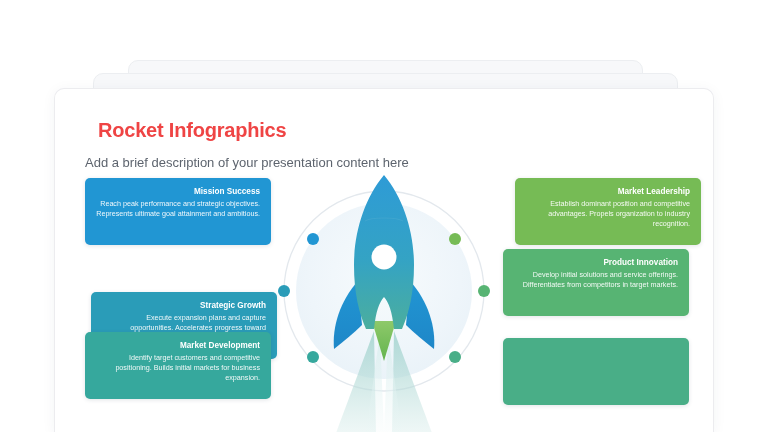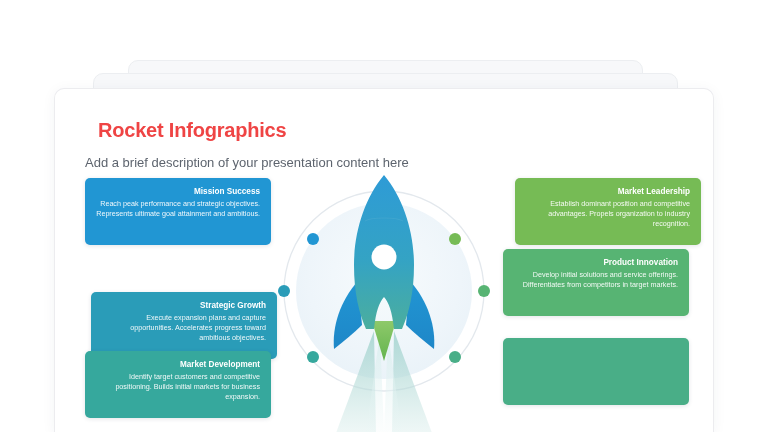--- a/index.html
+++ b/index.html
@@ -91,21 +91,21 @@
   }
   .card-desc {
     font-size: 7.2px;
     color: rgba(255, 255, 255, 0.93);
     margin: 0;
     line-height: 1.42;
   }
 
   .card-l1 { left: 30px; top: 89px; }
   .card-l2 { left: 36px; top: 169px; margin-top: 34px; }
-  .card-l3 { left: 30px; top: 262px; }
+  .card-l3 { left: 30px; top: 243px; }
   .card-r1 { left: 460px; top: 89px; }
   .card-r2 { left: 448px; top: 160px; }
   .card-r3 { left: 448px; top: 249px; }
 
   
   .scene {
     position: absolute;
     left: 221px;
     top: 72px;
     width: 216px;

